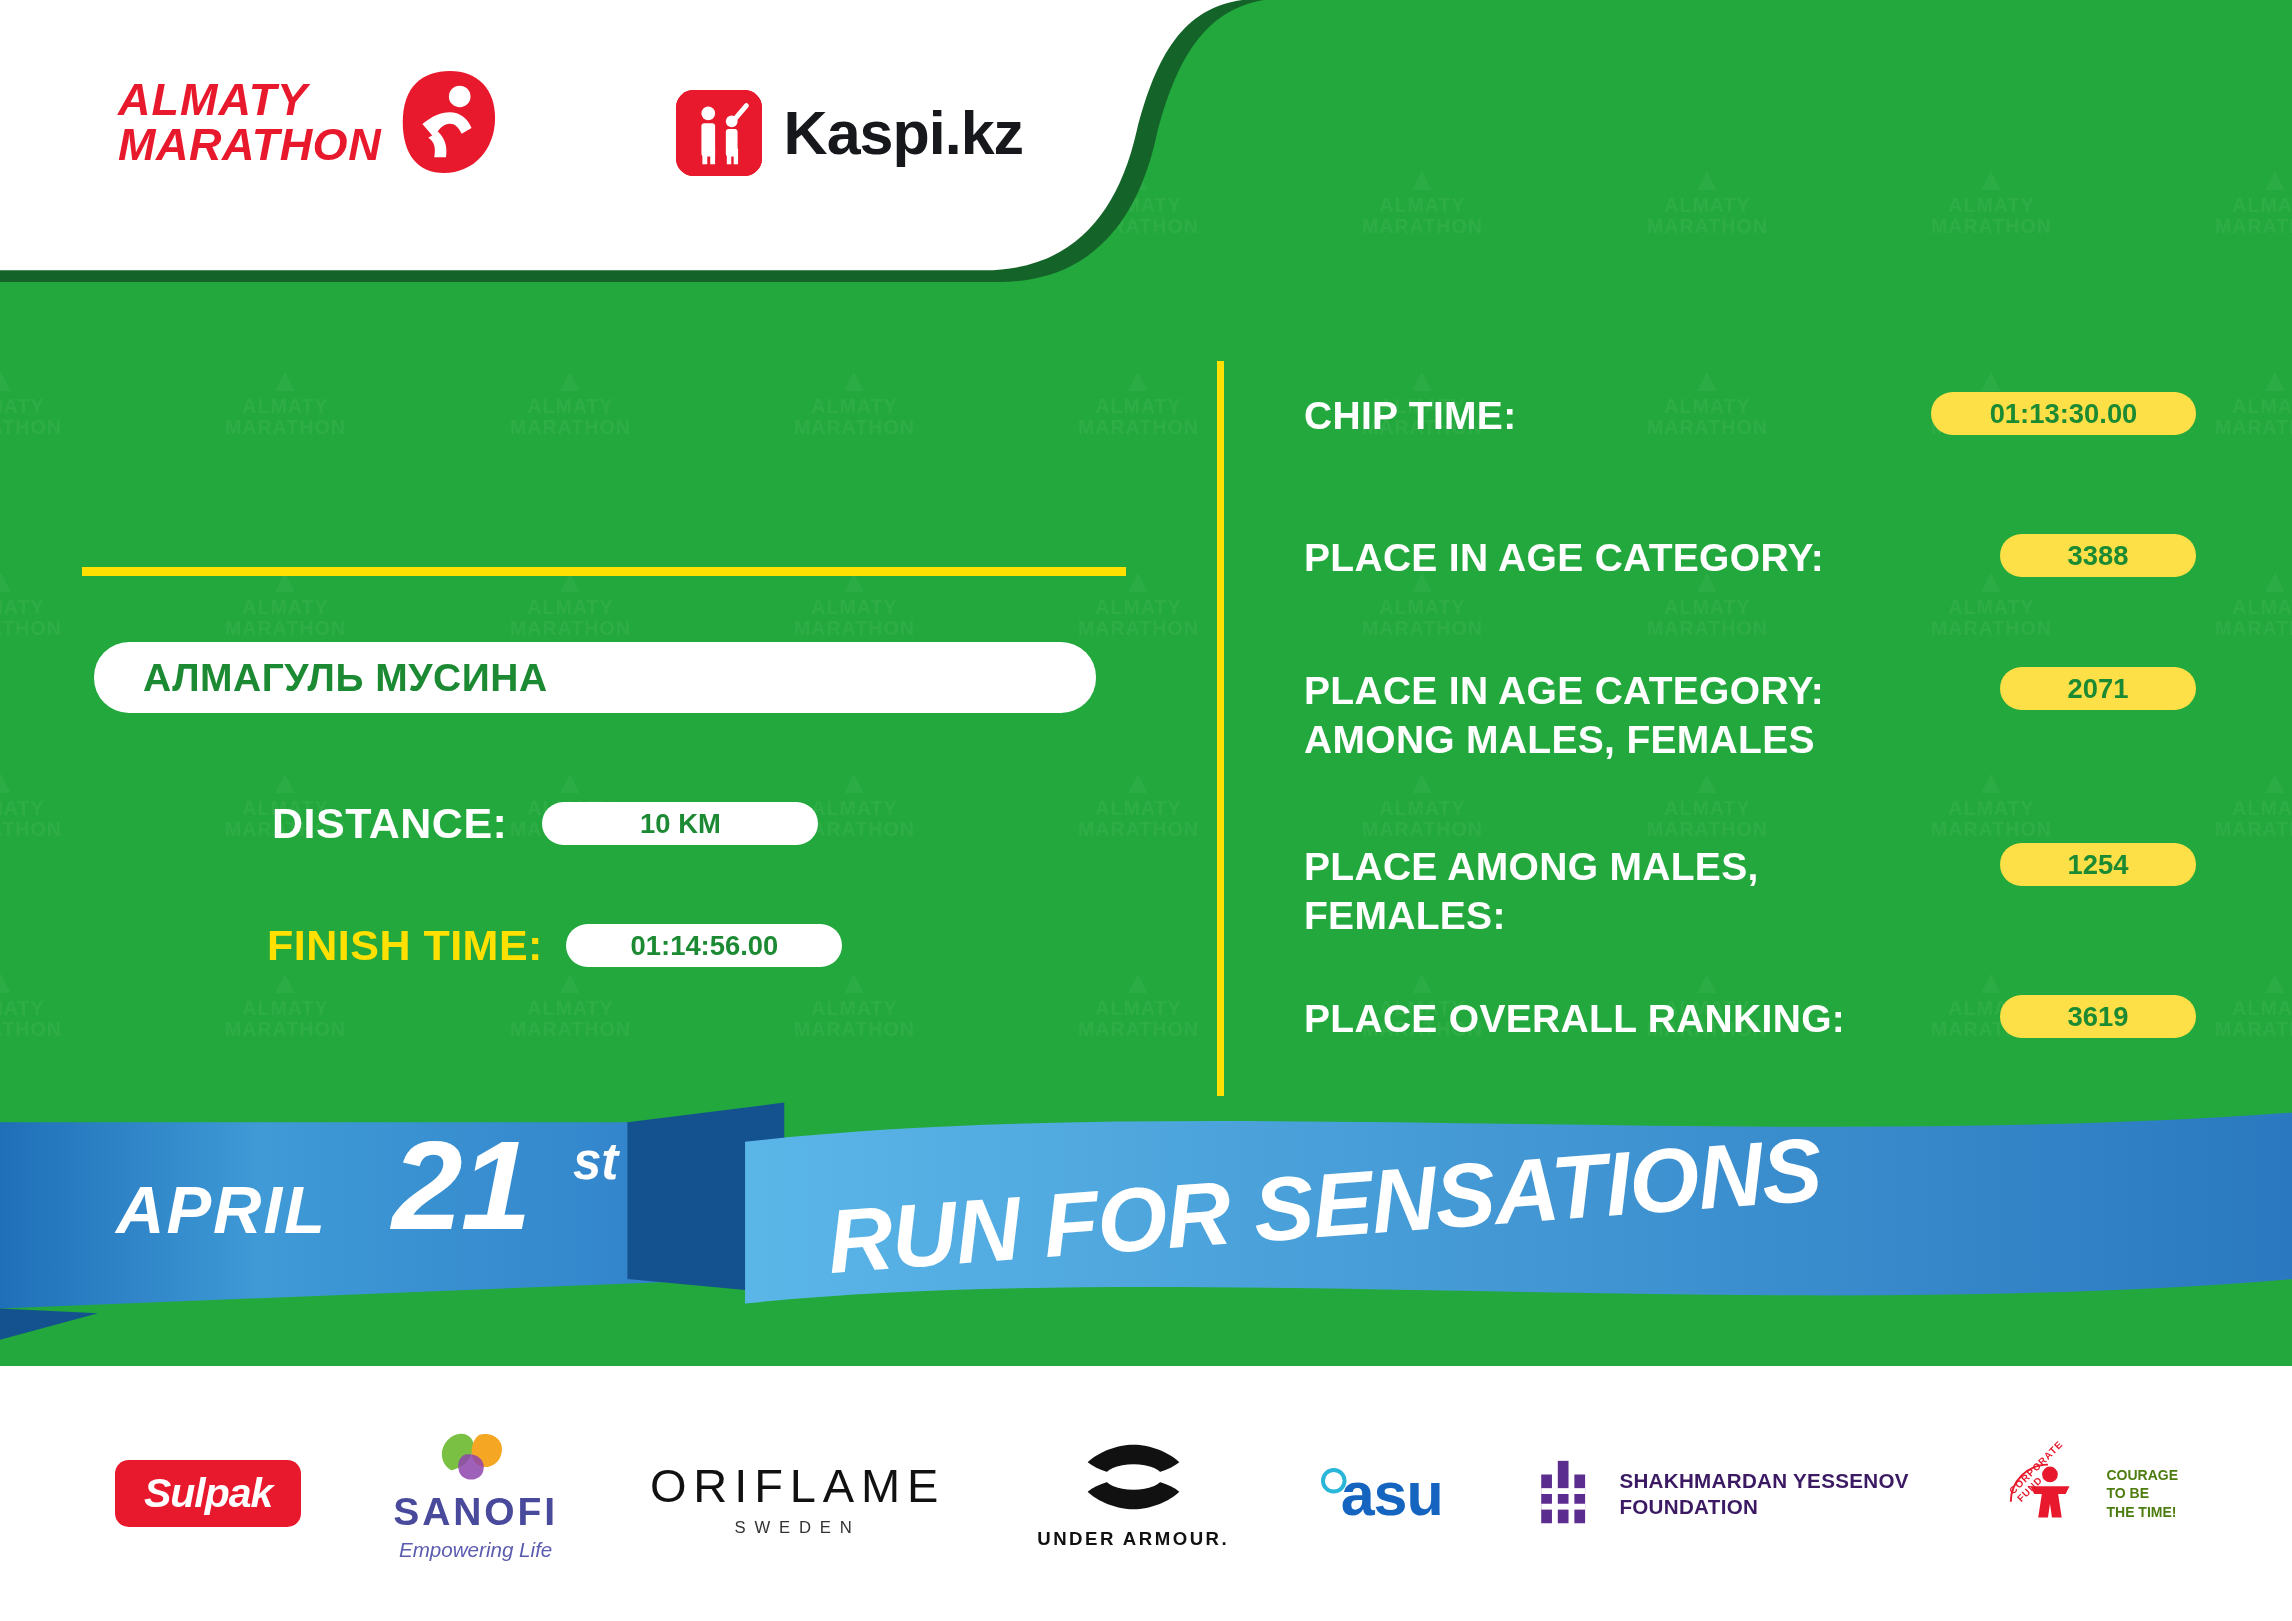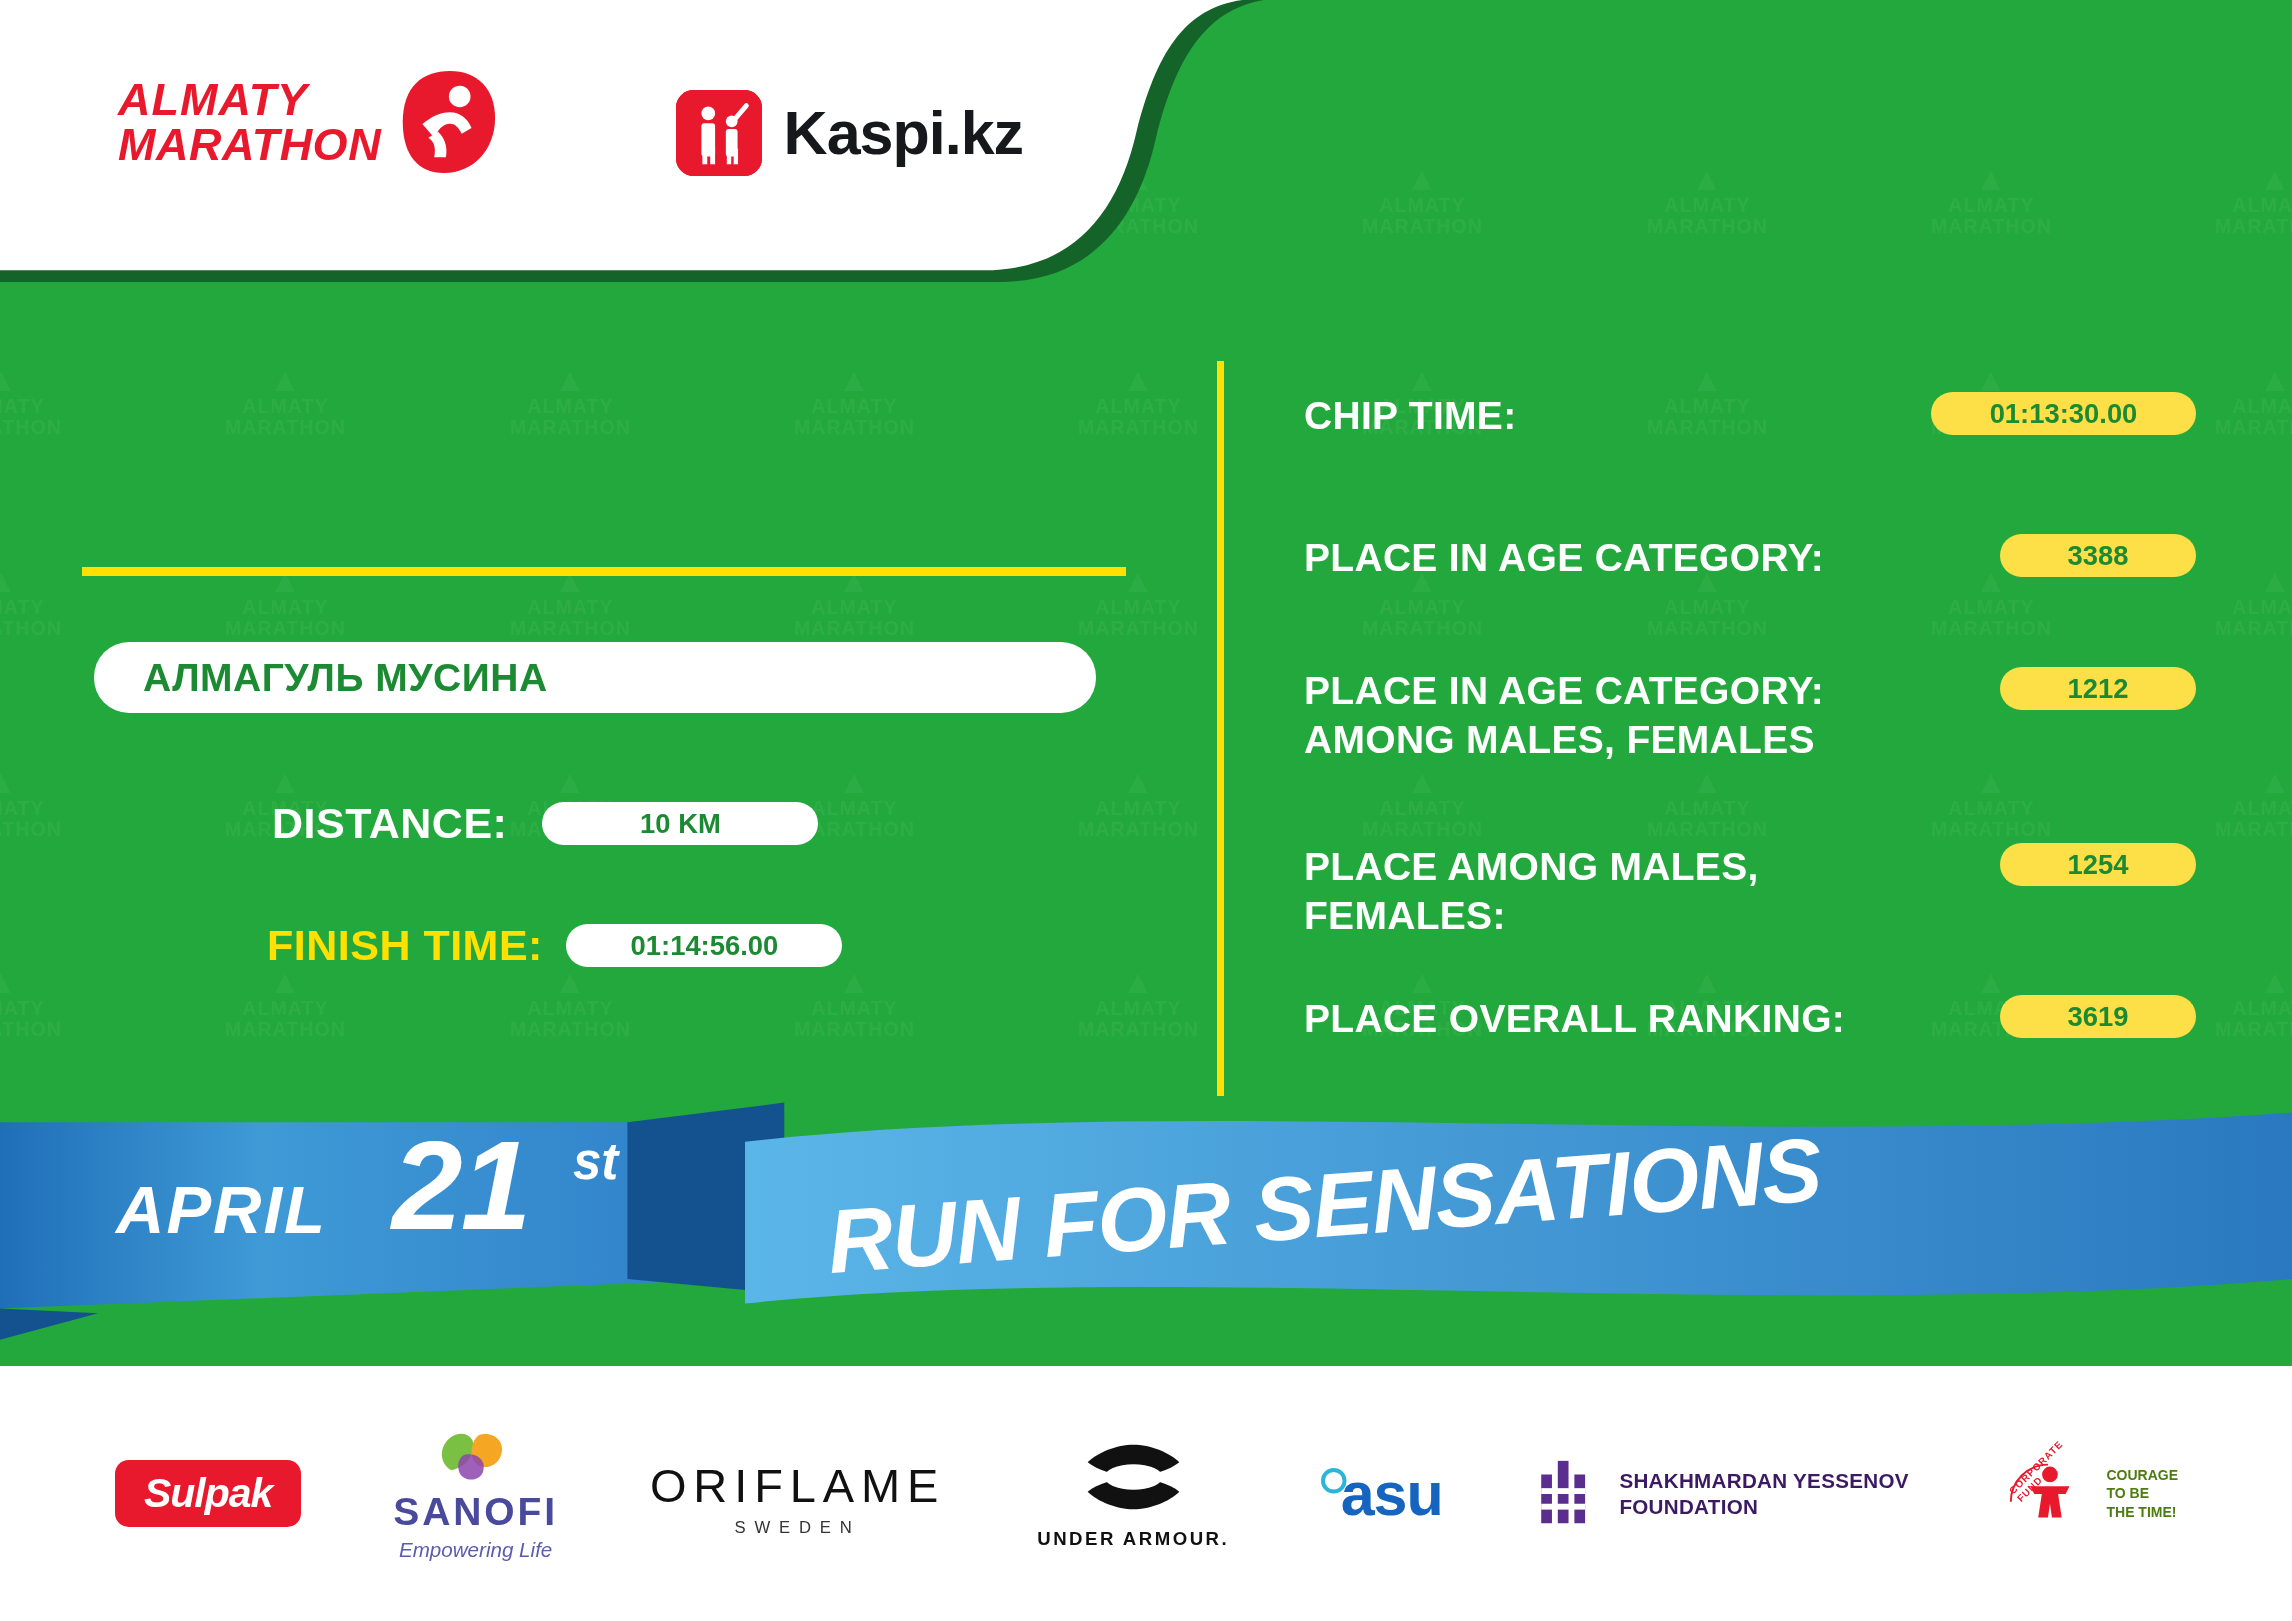--- a/index.html
+++ b/index.html
@@ -457,21 +457,21 @@
       <span>3388</span>
     </div>
   </div>
 
   <div class="stat-row" style="top:667px; left:1304px; width:892px; justify-content:space-between;">
     <div class="stat-label" style="text-align:left;">
       <div>PLACE IN AGE CATEGORY:</div>
       <div>AMONG MALES, FEMALES</div>
     </div>
     <div class="stat-pill" style="width:196px;">
-      <span>1212</span>
+      <span>2071</span>
     </div>
   </div>
 
   <div class="stat-row" style="top:843px; left:1304px; width:892px; justify-content:space-between;">
     <div class="stat-label" style="text-align:left;">
       <div>PLACE AMONG MALES,</div>
       <div>FEMALES:</div>
     </div>
     <div class="stat-pill" style="width:196px;">
       <span>1254</span>

